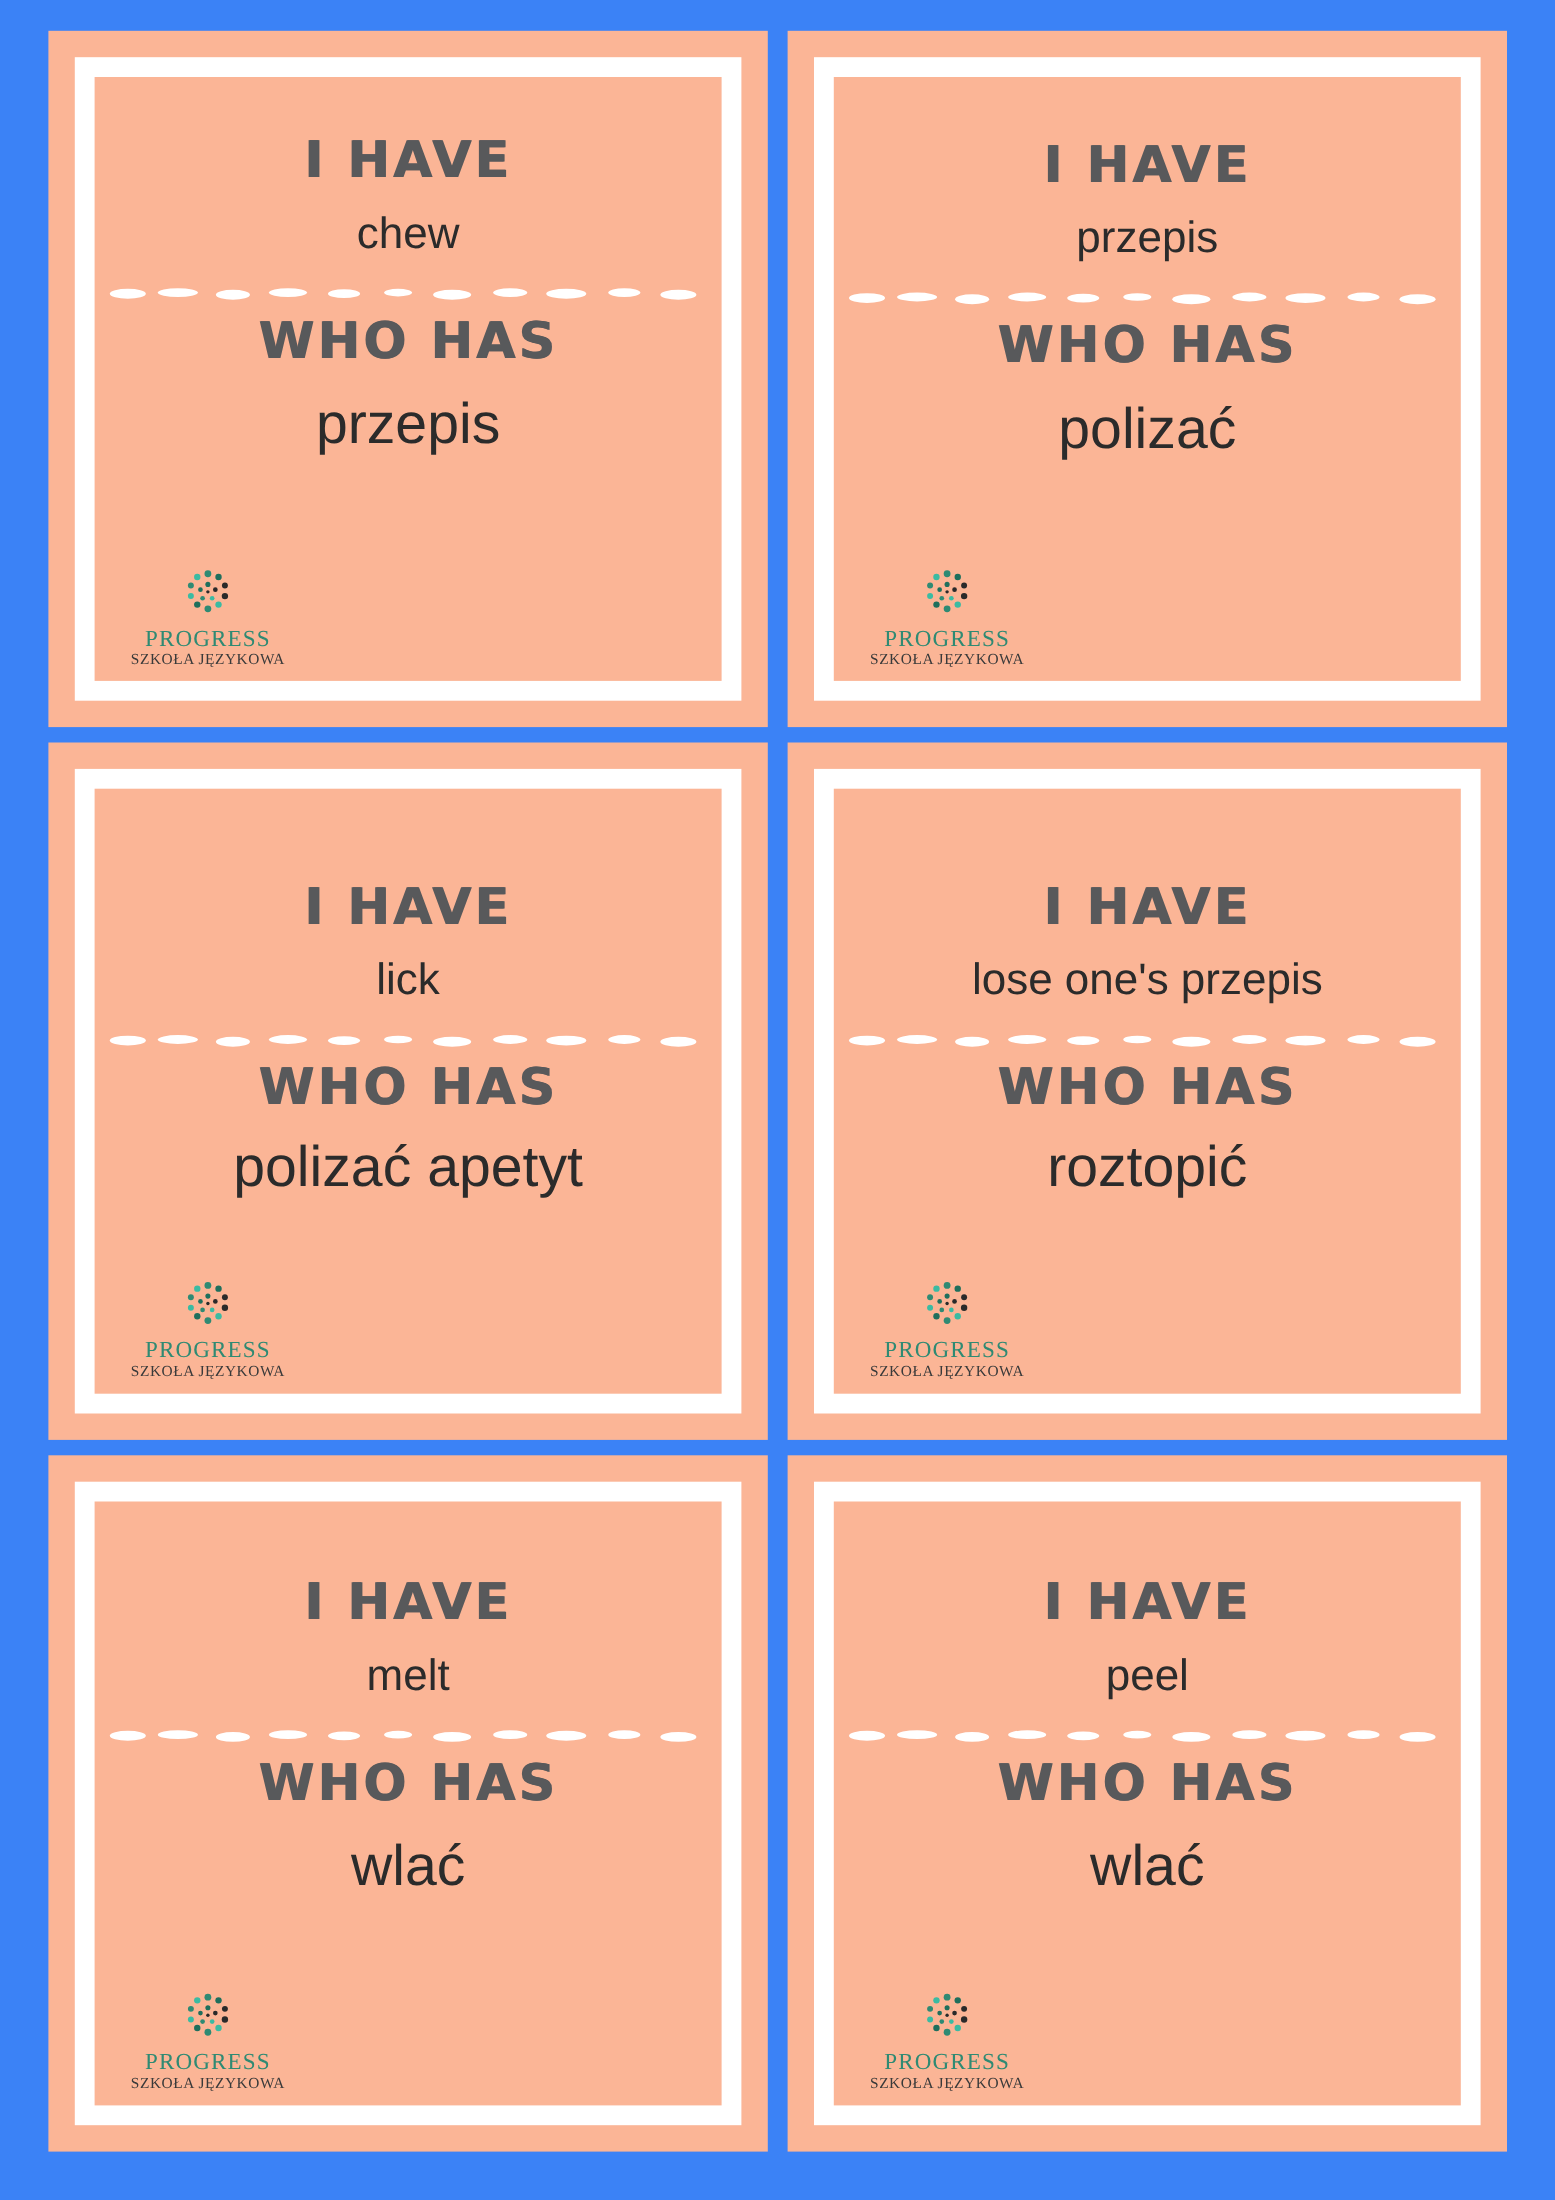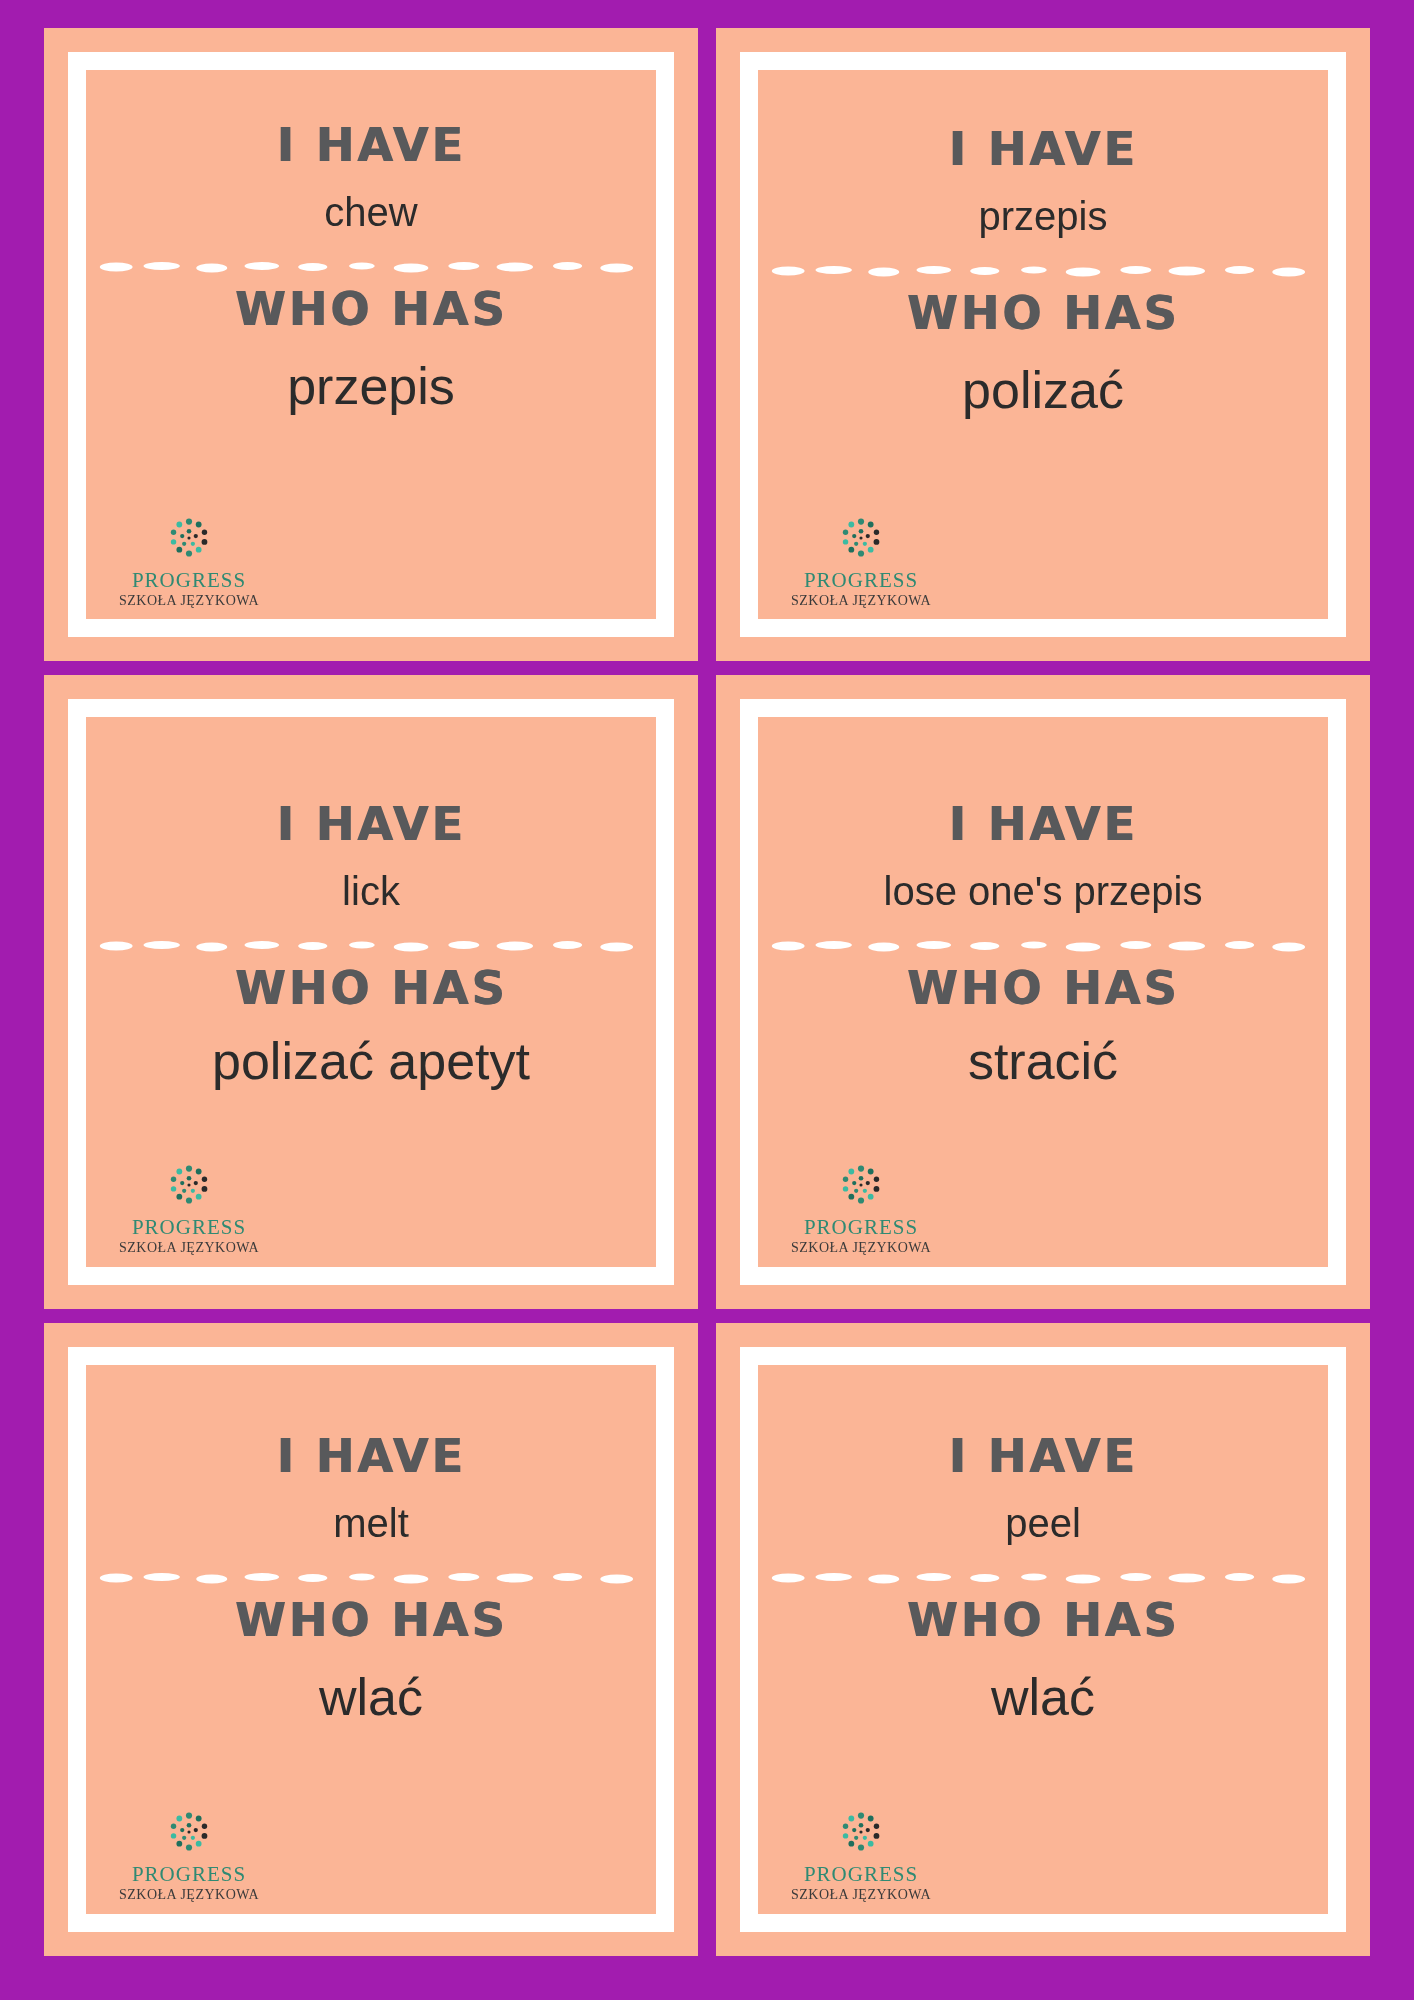--- a/index.html
+++ b/index.html
@@ -11,21 +11,21 @@
     width: 1414px;
     height: 2000px;
     font-family: "Liberation Sans", sans-serif;
     overflow: hidden;
   }
   .sheet {
     width: 1414px;
     height: 2000px;
     box-sizing: border-box;
     padding: 28px 44px 44px 44px;
-    background: #a21caf;
+    background: #3b82f6;
   }
   .grid {
     display: grid;
     grid-template-columns: 1fr 1fr;
     grid-template-rows: 1fr 1fr 1fr;
     gap: 14px 18px;
     width: 100%;
     height: 100%;
   }
   .card {
@@ -298,21 +298,21 @@
               <ellipse cx="290" cy="6" rx="14" ry="3.5"></ellipse>
               <ellipse cx="344" cy="8" rx="19" ry="4.5"></ellipse>
               <ellipse cx="402" cy="6" rx="17" ry="4"></ellipse>
               <ellipse cx="458" cy="7" rx="20" ry="4.5"></ellipse>
               <ellipse cx="516" cy="6" rx="16" ry="4"></ellipse>
               <ellipse cx="570" cy="8" rx="18" ry="4.5"></ellipse>
             </g>
           </svg>
         </div>
         <div class="has-label">WHO HAS</div>
-        <div class="has-word">stracić</div>
+        <div class="has-word">roztopić</div>
         <div class="logo">
           <svg class="logo-mark" viewBox="0 0 60 60" aria-hidden="true">
             <g>
               <circle cx="30" cy="12" r="3.2" fill="#2f8a73"></circle>
               <circle cx="40" cy="15" r="3" fill="#1f6f5c"></circle>
               <circle cx="46" cy="23" r="2.8" fill="#2a2a2a"></circle>
               <circle cx="46" cy="33" r="3" fill="#2a2a2a"></circle>
               <circle cx="40" cy="41" r="3" fill="#3bbba2"></circle>
               <circle cx="30" cy="45" r="3.2" fill="#2f8a73"></circle>
               <circle cx="20" cy="41" r="3" fill="#1f6f5c"></circle>

